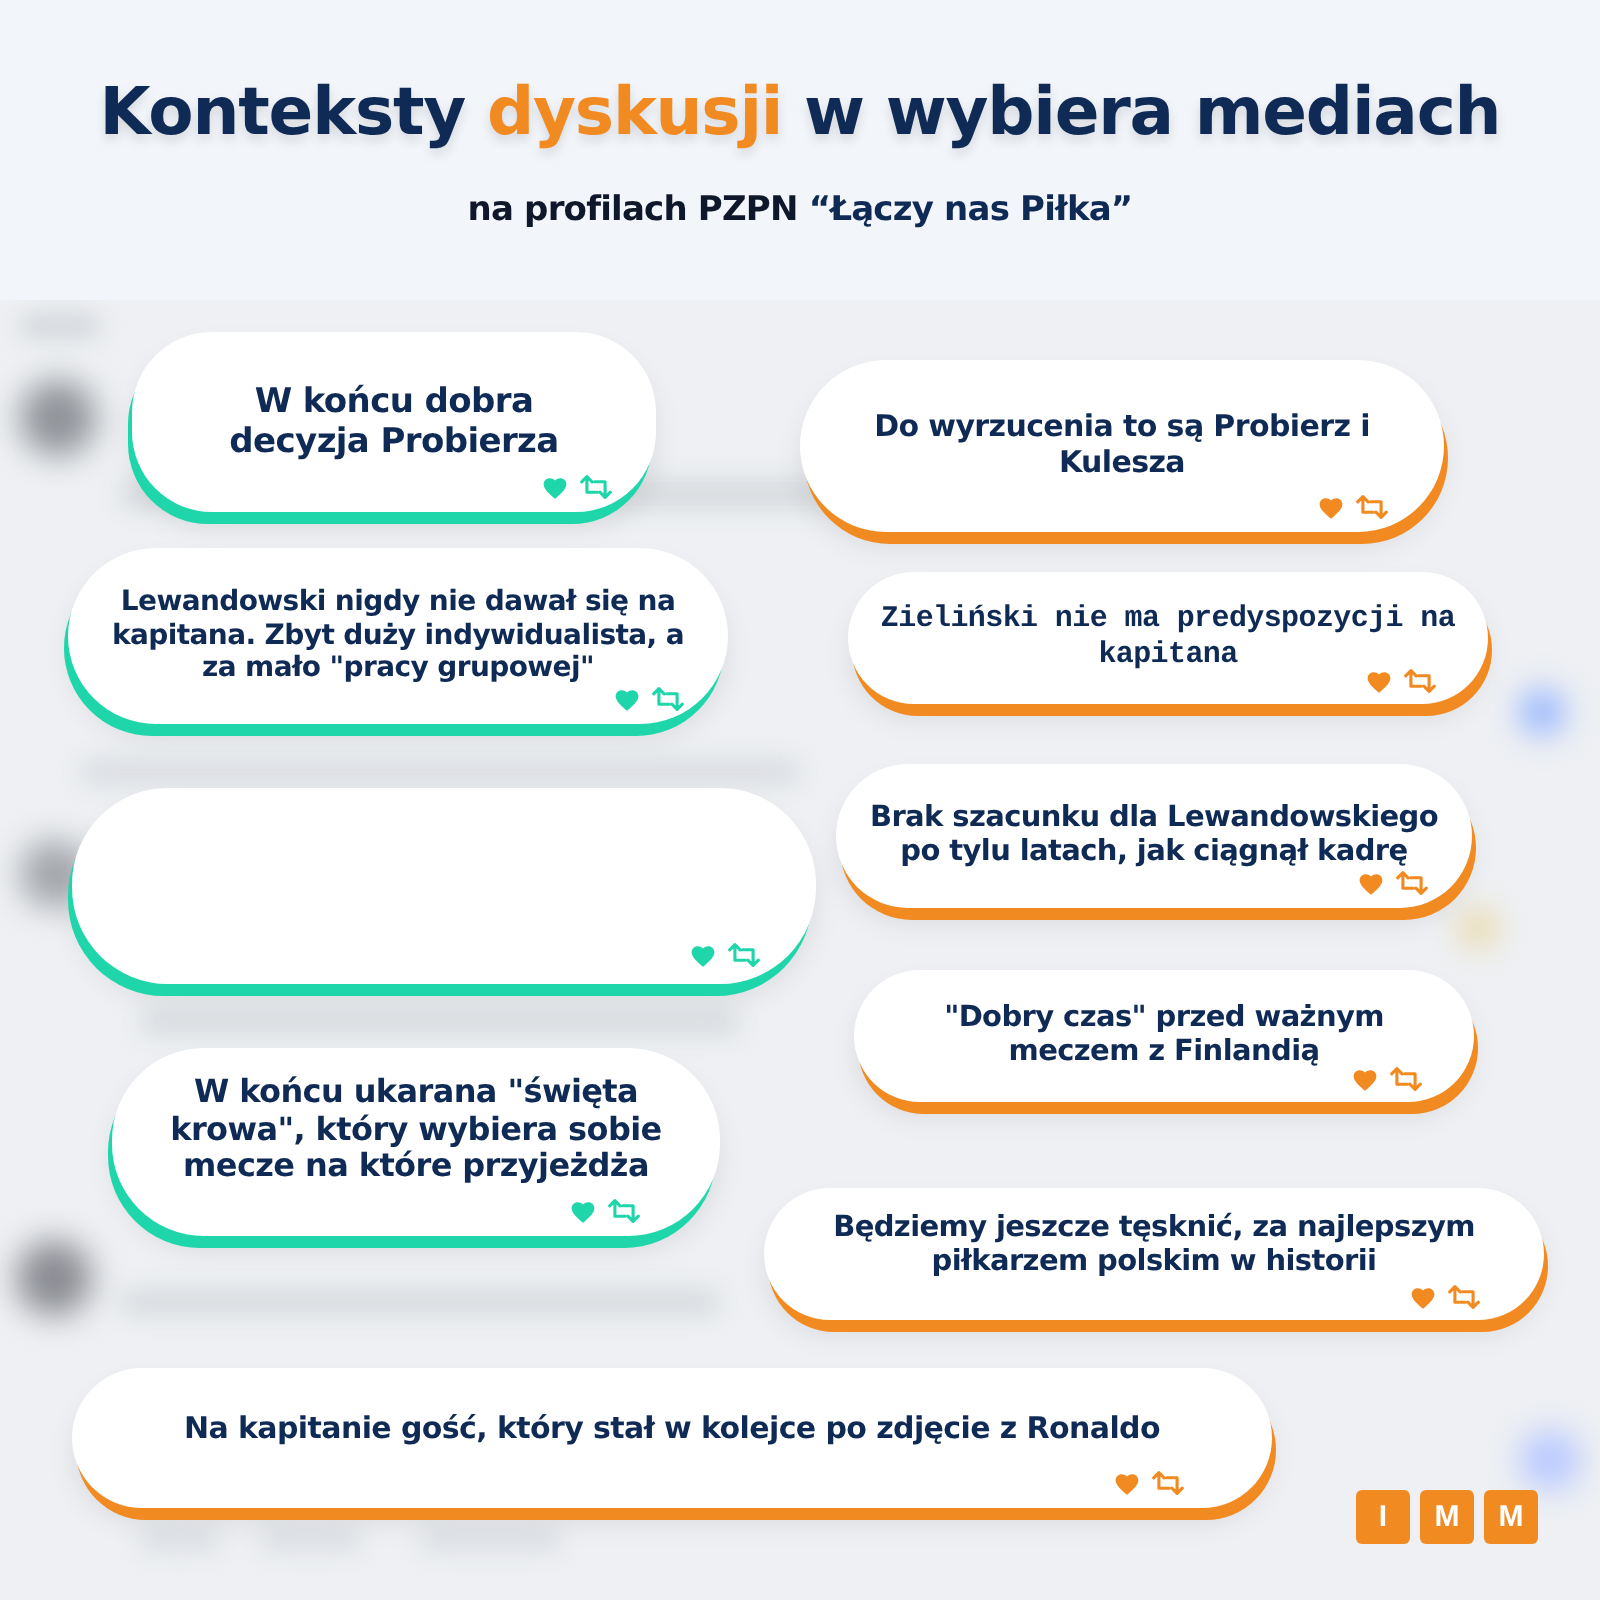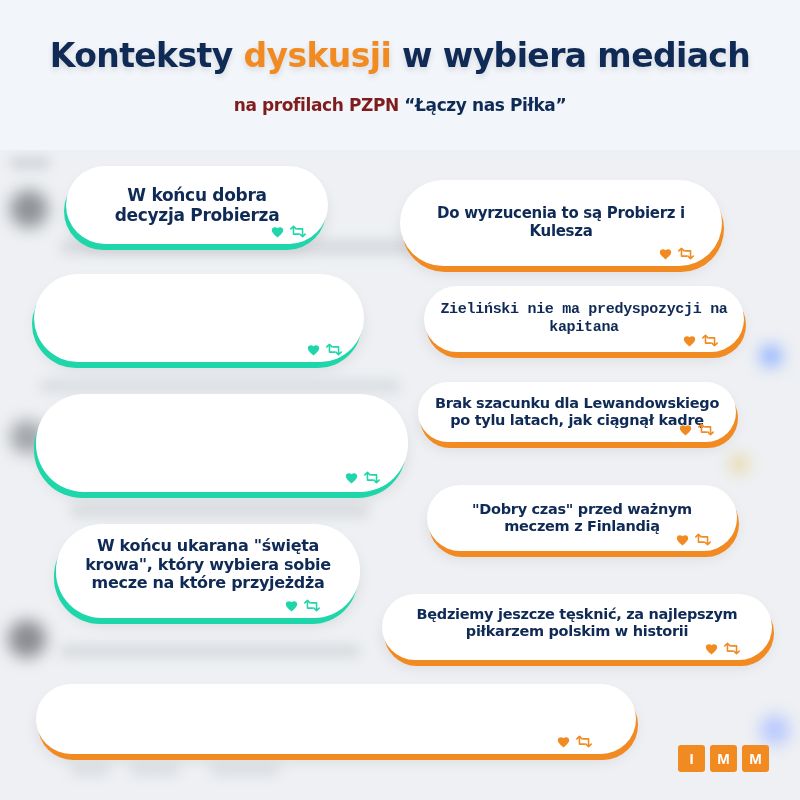--- a/index.html
+++ b/index.html
@@ -20,21 +20,21 @@
     font-size: 33px; font-weight: bold; color: #0f2a55;
     letter-spacing: -0.6px;
     text-shadow: 0 3px 6px rgba(0,0,0,0.12);
   }
   .title .accent { color: #f28a22; margin-top: 13px; }
   .subtitle {
     position: absolute; left: 0; right: 0; top: 92px;
     font-size: 17px; font-weight: bold; color: #0f2a55; line-height: 27px;
     letter-spacing: -0.4px;
   }
-  .subtitle .accent { color: #7f1d1d; }
+  .subtitle .accent { color: #0f172a; }
 
   
   .bg-feed {
     position: absolute; left: 0; top: 150px; width: 800px; height: 650px;
     background: #eef0f3;
     overflow: hidden;
   }
   .blur-blob { position: absolute; filter: blur(8px); border-radius: 50%; }
   .blur-line { position: absolute; filter: blur(6px); background: #cdd0d5; border-radius: 8px; }
 
@@ -87,21 +87,21 @@
   <div class="blur-blob" style="left:760px; top:195px; width:22px; height:22px; background:#8fb1ff;"></div>
   <div class="blur-blob" style="left:730px; top:305px; width:18px; height:18px; background:#e8d49a;"></div>
   <div class="blur-blob" style="left:8px; top:470px; width:38px; height:38px; background:#8a8c92;"></div>
   <div class="blur-line" style="left:60px; top:495px; width:300px; height:12px; background:#d6d9dd;"></div>
   <div class="blur-line" style="left:70px; top:615px; width:40px; height:10px; background:#d8dbe0;"></div>
   <div class="blur-line" style="left:130px; top:615px; width:50px; height:10px; background:#d8dbe0;"></div>
   <div class="blur-line" style="left:210px; top:615px; width:70px; height:10px; background:#d8dbe0;"></div>
   <div class="blur-blob" style="left:760px; top:565px; width:30px; height:30px; background:#b8c8ff;"></div>
 </div>
 
-<div class="card teal" style="left:66px; top:166px; width:262px; height:78px; border-radius:40px;">
+<div class="card teal" style="left:66px; top:166px; width:262px; height:90px; border-radius:40px;">
   <div class="text" style="font-size:17px; width:200px;">W końcu dobra decyzja Probierza</div>
   <div class="icons" style="right:22px; bottom:6px;">
     <span>
         <svg width="13" height="12" viewBox="0 0 24 22">
           <path d="M12 21l-1.5-1.3C5 14.7 1.5 11.6 1.5 7.6 1.5 4.4 4 2 7.1 2c1.8 0 3.5.8 4.9 2.1C13.4 2.8 15.1 2 16.9 2 20 2 22.5 4.4 22.5 7.6c0 4-3.5 7.1-9 12.1L12 21z" fill="#1fd6aa"></path>
         </svg>
       </span>
     <span>
         <svg width="16" height="13" viewBox="0 0 24 20">
           <path d="M5 2 L1 6 M5 2 L9 6 M5 2 V14 H13 M19 18 L15 14 M19 18 L23 14 M19 18 V6 H11" stroke="#1fd6aa" stroke-width="2.4" fill="none" stroke-linecap="round" stroke-linejoin="round"></path>
@@ -120,20 +120,21 @@
       </span>
     <span>
         <svg width="16" height="13" viewBox="0 0 24 20">
           <path d="M5 2 L1 6 M5 2 L9 6 M5 2 V14 H13 M19 18 L15 14 M19 18 L23 14 M19 18 V6 H11" stroke="#f28a22" stroke-width="2.4" fill="none" stroke-linecap="round" stroke-linejoin="round"></path>
         </svg>
       </span>
   </div>
 </div>
 
 <div class="card teal" style="left:34px; top:274px; width:330px; height:88px; border-radius:44px;">
+  <div class="text" style="font-size:14px; width:300px;">Lewandowski nigdy nie dawał się na kapitana. Zbyt duży indywidualista, a za mało "pracy grupowej"</div>
   <div class="icons" style="right:22px; bottom:6px;">
     <span>
         <svg width="13" height="12" viewBox="0 0 24 22">
           <path d="M12 21l-1.5-1.3C5 14.7 1.5 11.6 1.5 7.6 1.5 4.4 4 2 7.1 2c1.8 0 3.5.8 4.9 2.1C13.4 2.8 15.1 2 16.9 2 20 2 22.5 4.4 22.5 7.6c0 4-3.5 7.1-9 12.1L12 21z" fill="#1fd6aa"></path>
         </svg>
       </span>
     <span>
         <svg width="16" height="13" viewBox="0 0 24 20">
           <path d="M5 2 L1 6 M5 2 L9 6 M5 2 V14 H13 M19 18 L15 14 M19 18 L23 14 M19 18 V6 H11" stroke="#1fd6aa" stroke-width="2.4" fill="none" stroke-linecap="round" stroke-linejoin="round"></path>
         </svg>
@@ -165,21 +166,21 @@
         </svg>
       </span>
     <span>
         <svg width="16" height="13" viewBox="0 0 24 20">
           <path d="M5 2 L1 6 M5 2 L9 6 M5 2 V14 H13 M19 18 L15 14 M19 18 L23 14 M19 18 V6 H11" stroke="#1fd6aa" stroke-width="2.4" fill="none" stroke-linecap="round" stroke-linejoin="round"></path>
         </svg>
       </span>
   </div>
 </div>
 
-<div class="card orange" style="left:418px; top:382px; width:318px; height:60px; border-radius:36px;justify-content:center;">
+<div class="card orange" style="left:418px; top:382px; width:318px; height:72px; border-radius:36px;justify-content:center;">
   <div class="text" style="font-size:14.5px; width:300px;">Brak szacunku dla Lewandowskiego po tylu latach, jak ciągnął kadrę</div>
   <div class="icons" style="right:22px; bottom:6px;">
     <span>
         <svg width="13" height="12" viewBox="0 0 24 22">
           <path d="M12 21l-1.5-1.3C5 14.7 1.5 11.6 1.5 7.6 1.5 4.4 4 2 7.1 2c1.8 0 3.5.8 4.9 2.1C13.4 2.8 15.1 2 16.9 2 20 2 22.5 4.4 22.5 7.6c0 4-3.5 7.1-9 12.1L12 21z" fill="#f28a22"></path>
         </svg>
       </span>
     <span>
         <svg width="16" height="13" viewBox="0 0 24 20">
           <path d="M5 2 L1 6 M5 2 L9 6 M5 2 V14 H13 M19 18 L15 14 M19 18 L23 14 M19 18 V6 H11" stroke="#f28a22" stroke-width="2.4" fill="none" stroke-linecap="round" stroke-linejoin="round"></path>
@@ -230,20 +231,21 @@
       </span>
     <span>
         <svg width="16" height="13" viewBox="0 0 24 20">
           <path d="M5 2 L1 6 M5 2 L9 6 M5 2 V14 H13 M19 18 L15 14 M19 18 L23 14 M19 18 V6 H11" stroke="#f28a22" stroke-width="2.4" fill="none" stroke-linecap="round" stroke-linejoin="round"></path>
         </svg>
       </span>
   </div>
 </div>
 
 <div class="card orange" style="left:36px; top:684px; width:600px; height:70px; border-radius:36px;">
+  <div class="text" style="font-size:15px; width:560px; margin-top:-8px;">Na kapitanie gość, który stał w kolejce po zdjęcie z Ronaldo</div>
   <div class="icons" style="right:44px; bottom:6px;">
     <span>
         <svg width="13" height="12" viewBox="0 0 24 22">
           <path d="M12 21l-1.5-1.3C5 14.7 1.5 11.6 1.5 7.6 1.5 4.4 4 2 7.1 2c1.8 0 3.5.8 4.9 2.1C13.4 2.8 15.1 2 16.9 2 20 2 22.5 4.4 22.5 7.6c0 4-3.5 7.1-9 12.1L12 21z" fill="#f28a22"></path>
         </svg>
       </span>
     <span>
         <svg width="16" height="13" viewBox="0 0 24 20">
           <path d="M5 2 L1 6 M5 2 L9 6 M5 2 V14 H13 M19 18 L15 14 M19 18 L23 14 M19 18 V6 H11" stroke="#f28a22" stroke-width="2.4" fill="none" stroke-linecap="round" stroke-linejoin="round"></path>
         </svg>

